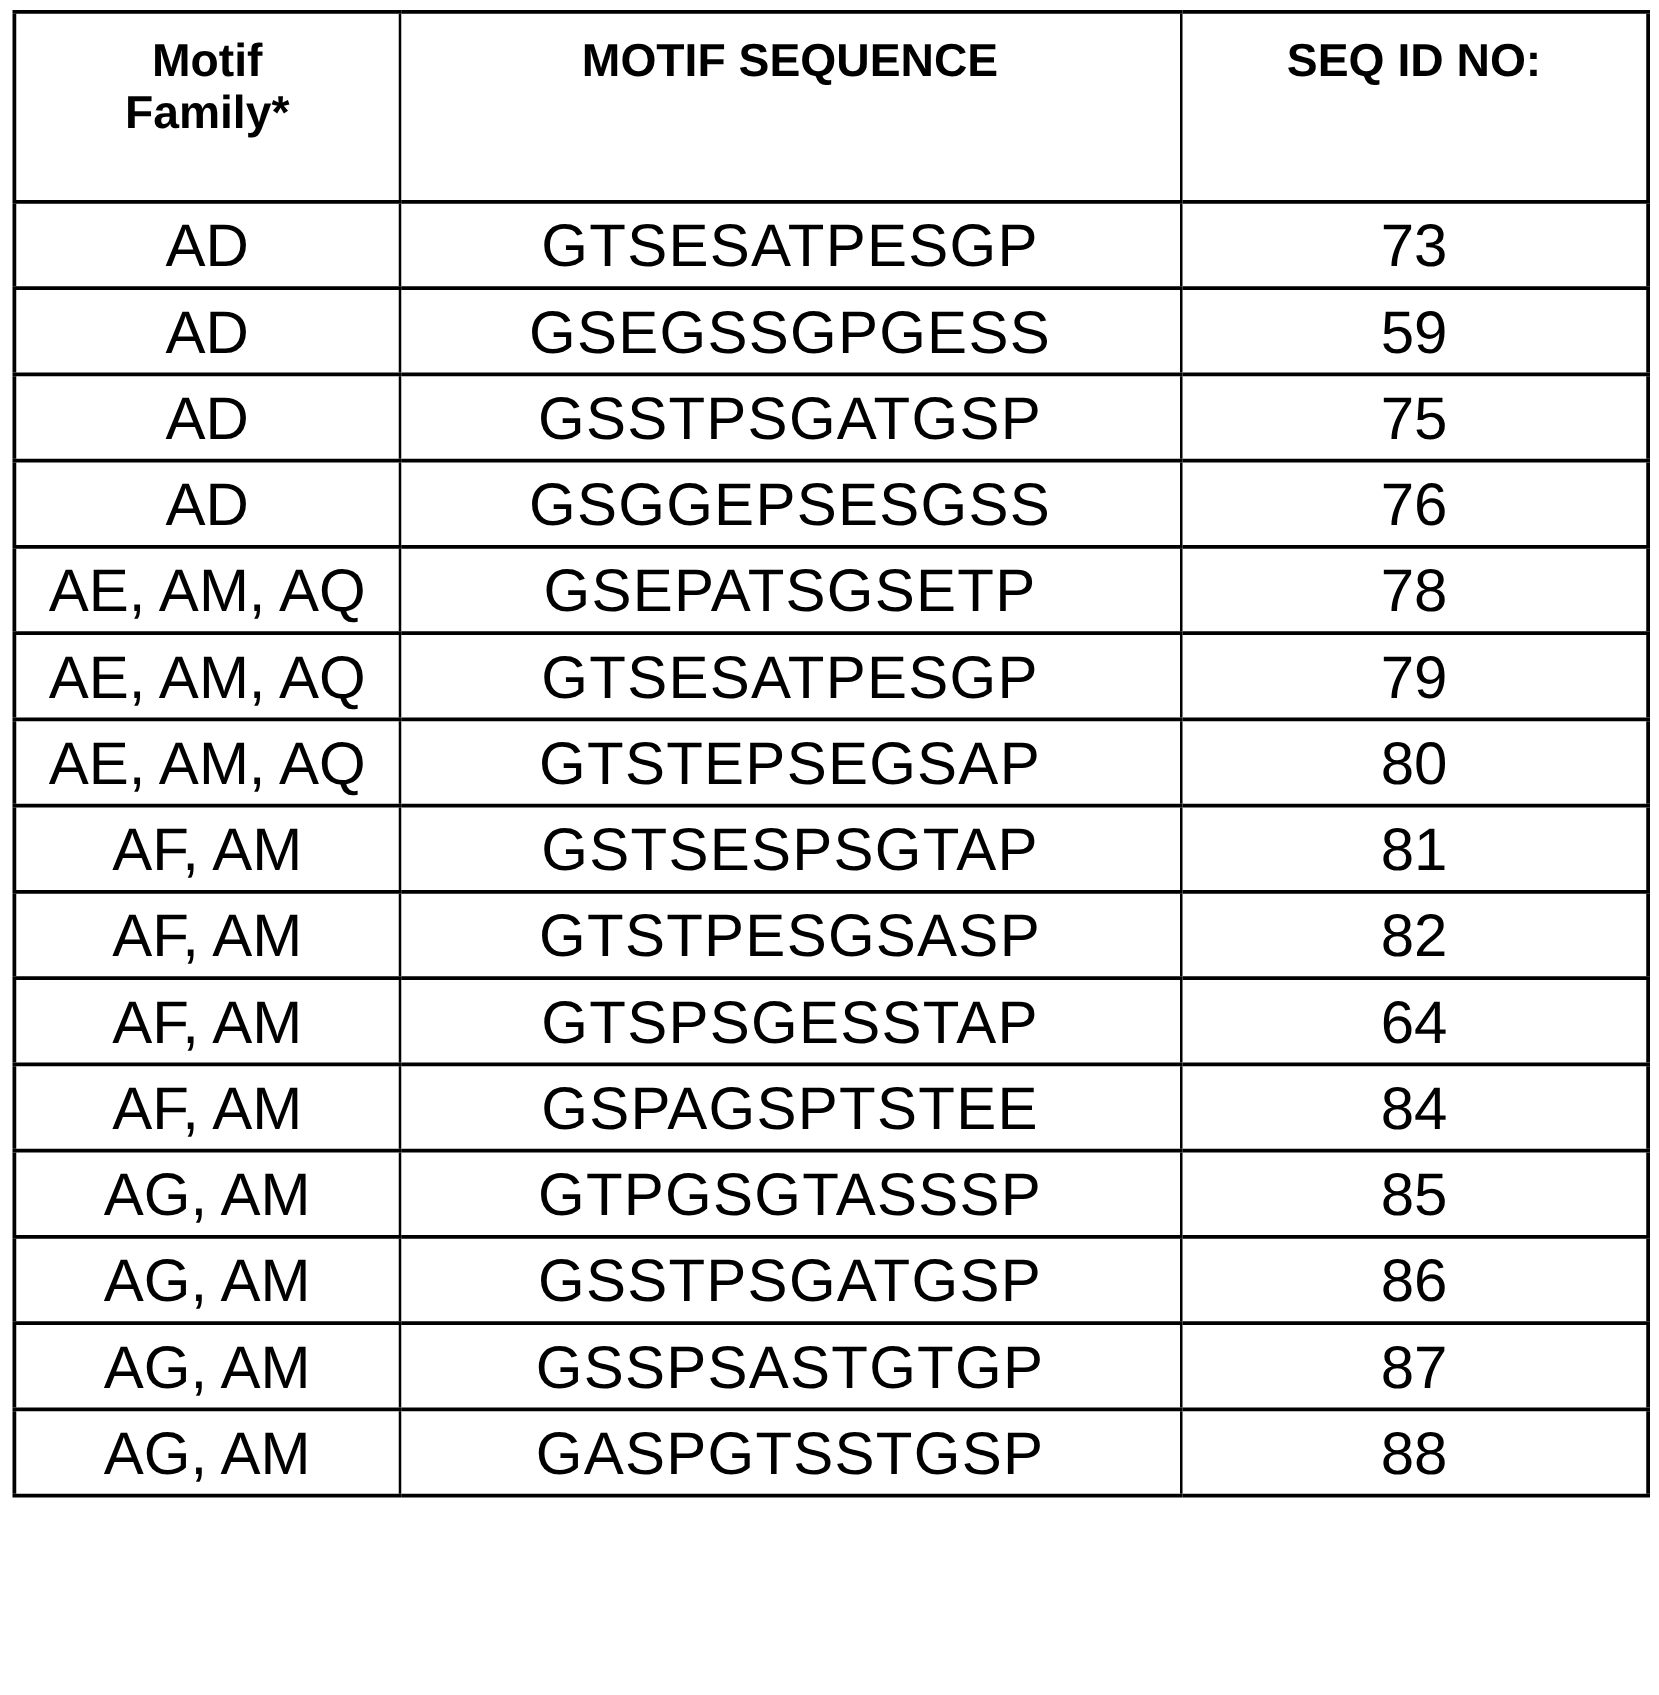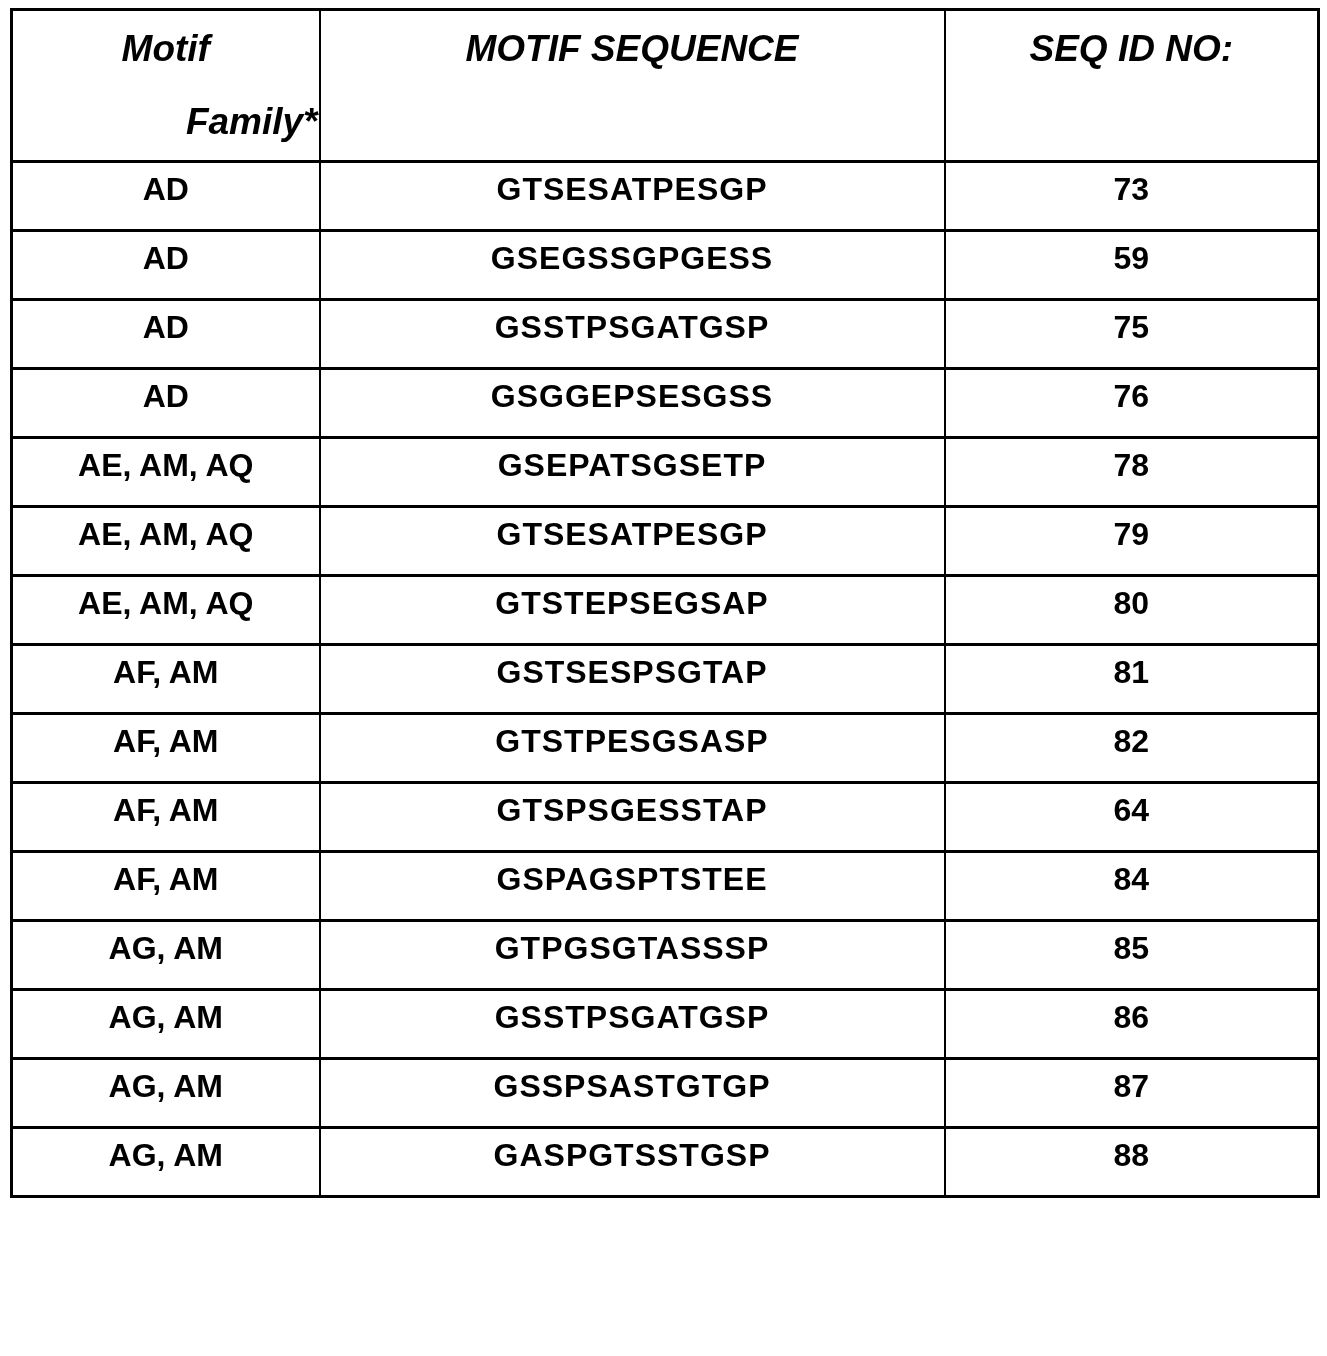--- a/index.html
+++ b/index.html
@@ -33,29 +33,26 @@
     vertical-align: top;
     box-sizing: border-box;
     overflow: hidden;
   }
   th {
     font-size: 37px;
     font-weight: bold;
     height: 152px;
     padding-top: 18px;
     line-height: 1.1;
-    font-style: italic;
   }
   th .hdr-line2 {
-    margin-top: 32px;
-    text-align: right;
   }
   td {
-    font-size: 32px;
-    font-weight: bold;
+    font-size: 48px;
+    font-weight: normal;
     height: 69px;
     padding-top: 9px;
     line-height: 1.1;
   }
   td.seq {
     letter-spacing: 1px;
   }
 </style>
 </head>
 <body>

